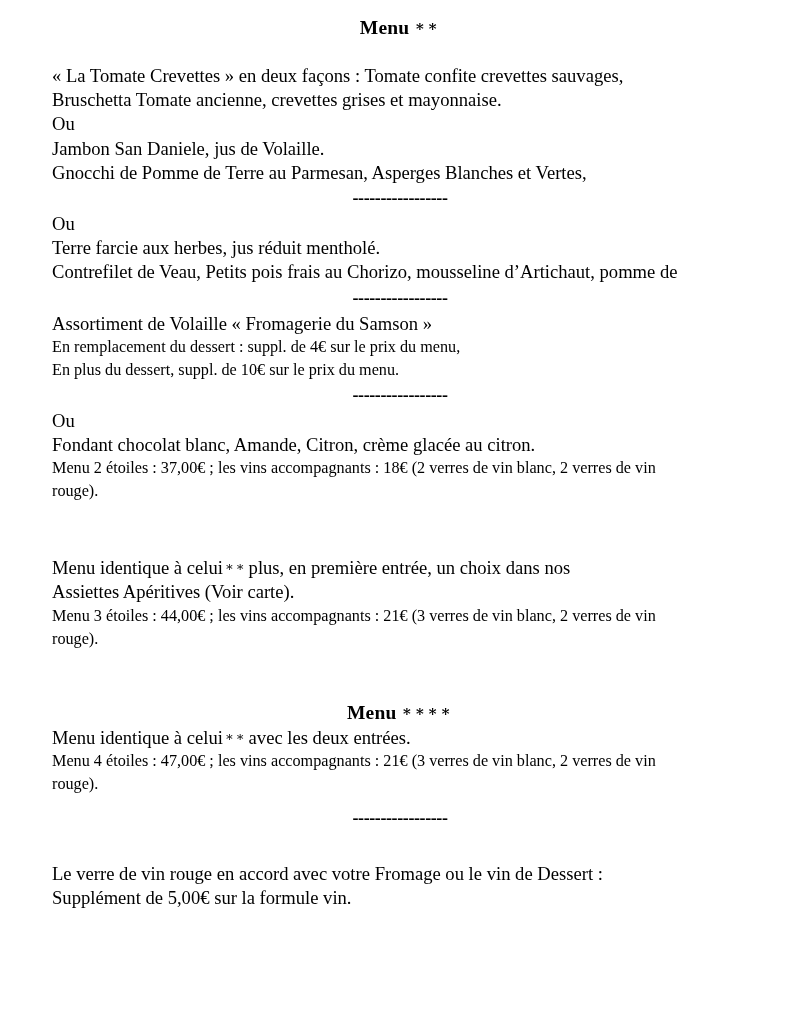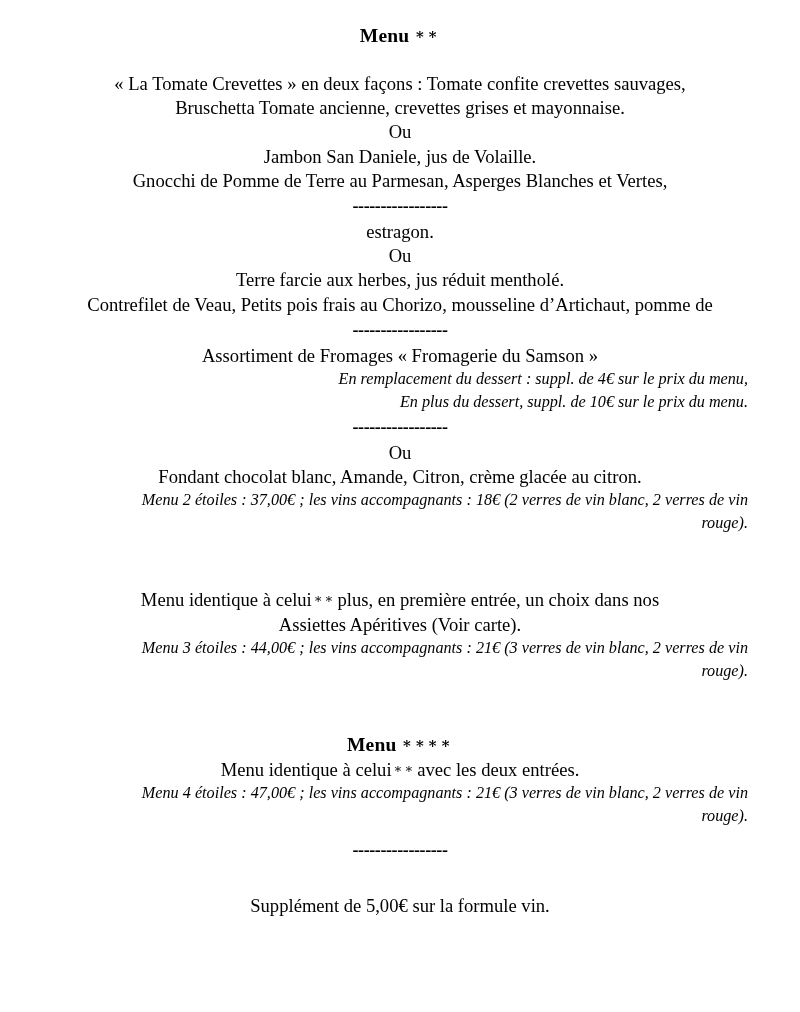--- a/index.html
+++ b/index.html
@@ -11,51 +11,49 @@
     width: 800px;
     height: 1012px;
     font-family: "Liberation Serif", "DejaVu Serif", serif;
     color: #000000;
     overflow: hidden;
   }
   .page {
     width: 800px;
     height: 1012px;
     box-sizing: border-box;
-    padding: 22px 52px 0 52px;
+    padding: 14px 52px 0 52px;
     position: relative;
   }
   .menu-title {
     text-align: center;
     font-weight: bold;
     font-size: 19.5px;
     line-height: 24px;
     letter-spacing: 0.2px;
   }
   .menu-title .stars {
     font-size: 15px;
     vertical-align: 3px;
     letter-spacing: 2.5px;
     margin-left: 5px;
     font-weight: bold;
   }
   .line {
-    text-align: center;
     font-size: 18.6px;
     line-height: 24.2px;
   }
   .line .inline-stars {
     font-size: 13px;
     vertical-align: 3px;
     letter-spacing: 2px;
     padding: 0 2px;
   }
   .note {
-    text-align: right;
-    font-style: italic;
+    text-align: left;
     font-size: 16.2px;
     line-height: 23px;
   }
   .sep {
     text-align: center;
     font-size: 18px;
     line-height: 20px;
     letter-spacing: -0.4px;
     font-weight: bold;
   }
@@ -79,30 +77,29 @@
   <div class="line">« La Tomate Crevettes » en deux façons : Tomate confite crevettes sauvages,</div>
   <div class="line">Bruschetta Tomate ancienne, crevettes grises et mayonnaise.</div>
   <div class="line">Ou</div>
   <div class="line">Jambon San Daniele, jus de Volaille.</div>
   <div class="line">Gnocchi de Pomme de Terre au Parmesan, Asperges Blanches et Vertes,</div>
 
   <div class="sep-wrap">
     <div class="sep">-----------------</div>
   </div>
 
-  <div class="line">estragon.</div>
   <div class="line">Ou</div>
   <div class="line">Terre farcie aux herbes, jus réduit mentholé.</div>
   <div class="line">Contrefilet de Veau, Petits pois frais au Chorizo, mousseline d’Artichaut, pomme de</div>
 
   <div class="sep-wrap">
     <div class="sep">-----------------</div>
   </div>
 
-  <div class="line">Assortiment de Fromages « Fromagerie du Samson »</div>
+  <div class="line">Assortiment de Volaille « Fromagerie du Samson »</div>
   <div class="note">En remplacement du dessert : suppl. de 4€ sur le prix du menu,</div>
   <div class="note">En plus du dessert, suppl. de 10€ sur le prix du menu.</div>
 
   <div class="sep-wrap">
     <div class="sep">-----------------</div>
   </div>
 
   <div class="line">Ou</div>
   <div class="line">Fondant chocolat blanc, Amande, Citron, crème glacée au citron.</div>
 
@@ -132,15 +129,16 @@
 
   <div class="note">Menu 4 étoiles : 47,00€ ; les vins accompagnants : 21€ (3 verres de vin blanc, 2 verres de vin</div>
   <div class="note">rouge).</div>
 
   <div class="sep-wrap" style="padding-top:12px;">
     <div class="sep">-----------------</div>
   </div>
 
   <div class="tail-gap"></div>
 
+  <div class="line">Le verre de vin rouge en accord avec votre Fromage ou le vin de Dessert :</div>
   <div class="line">Supplément de 5,00€ sur la formule vin.</div>
 
 </div>
 
 </body></html>

